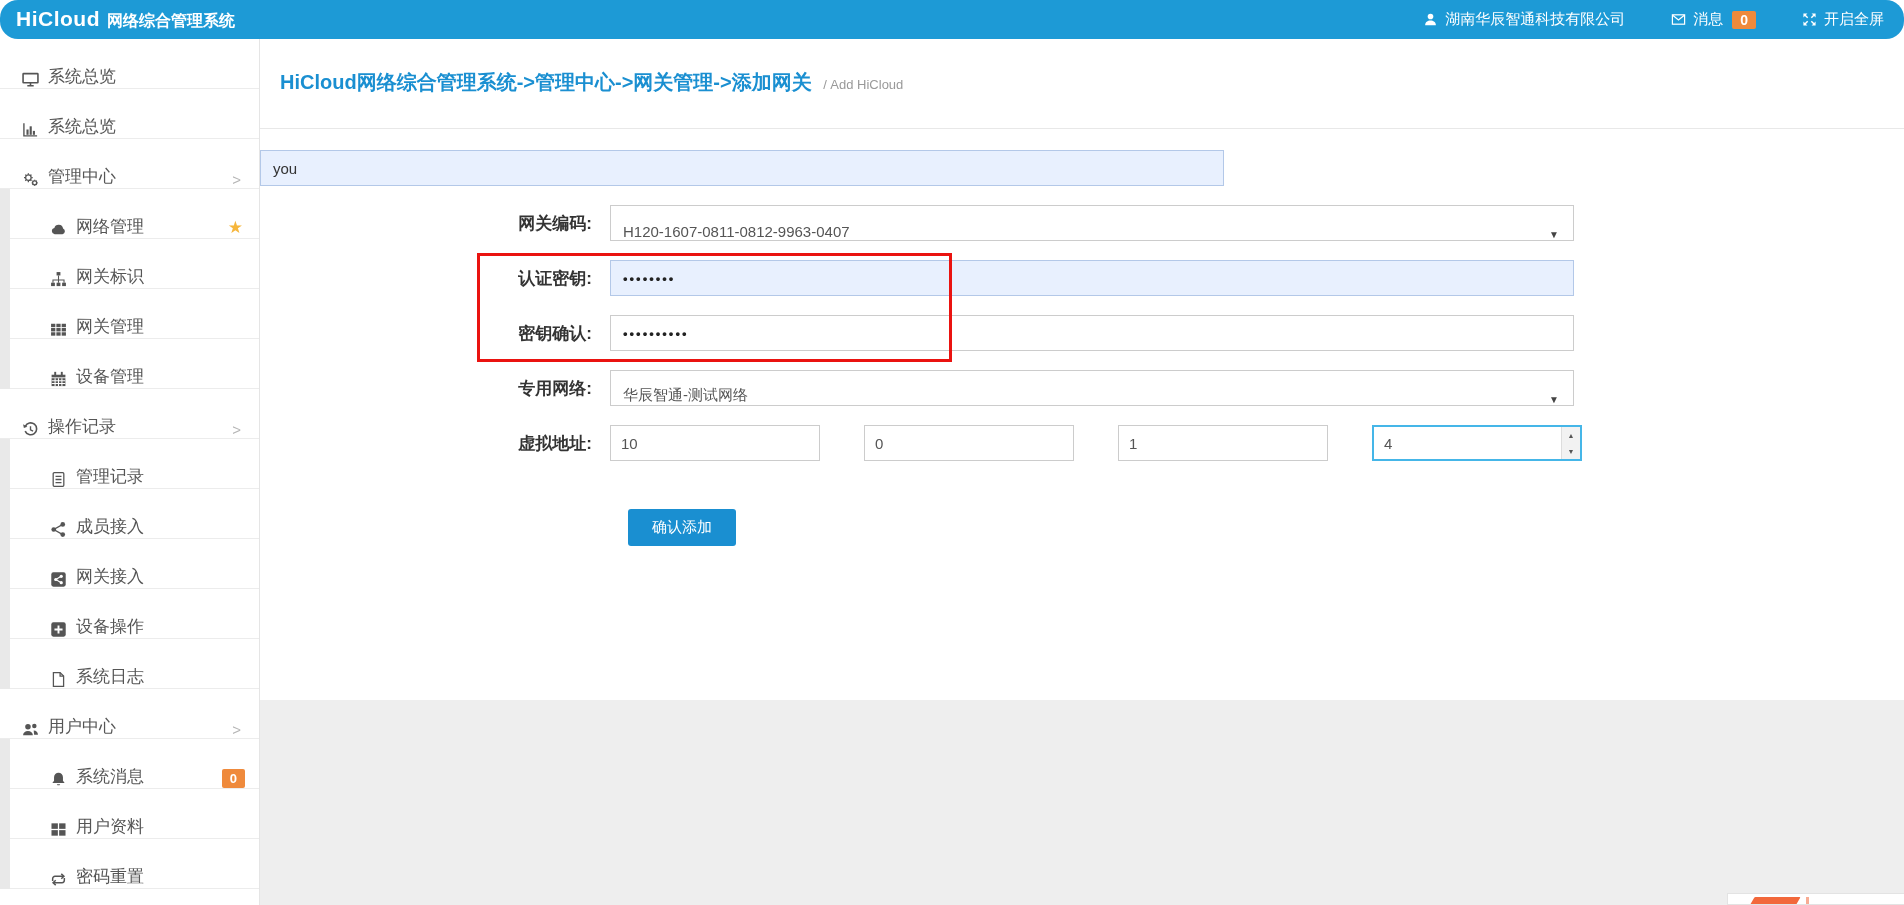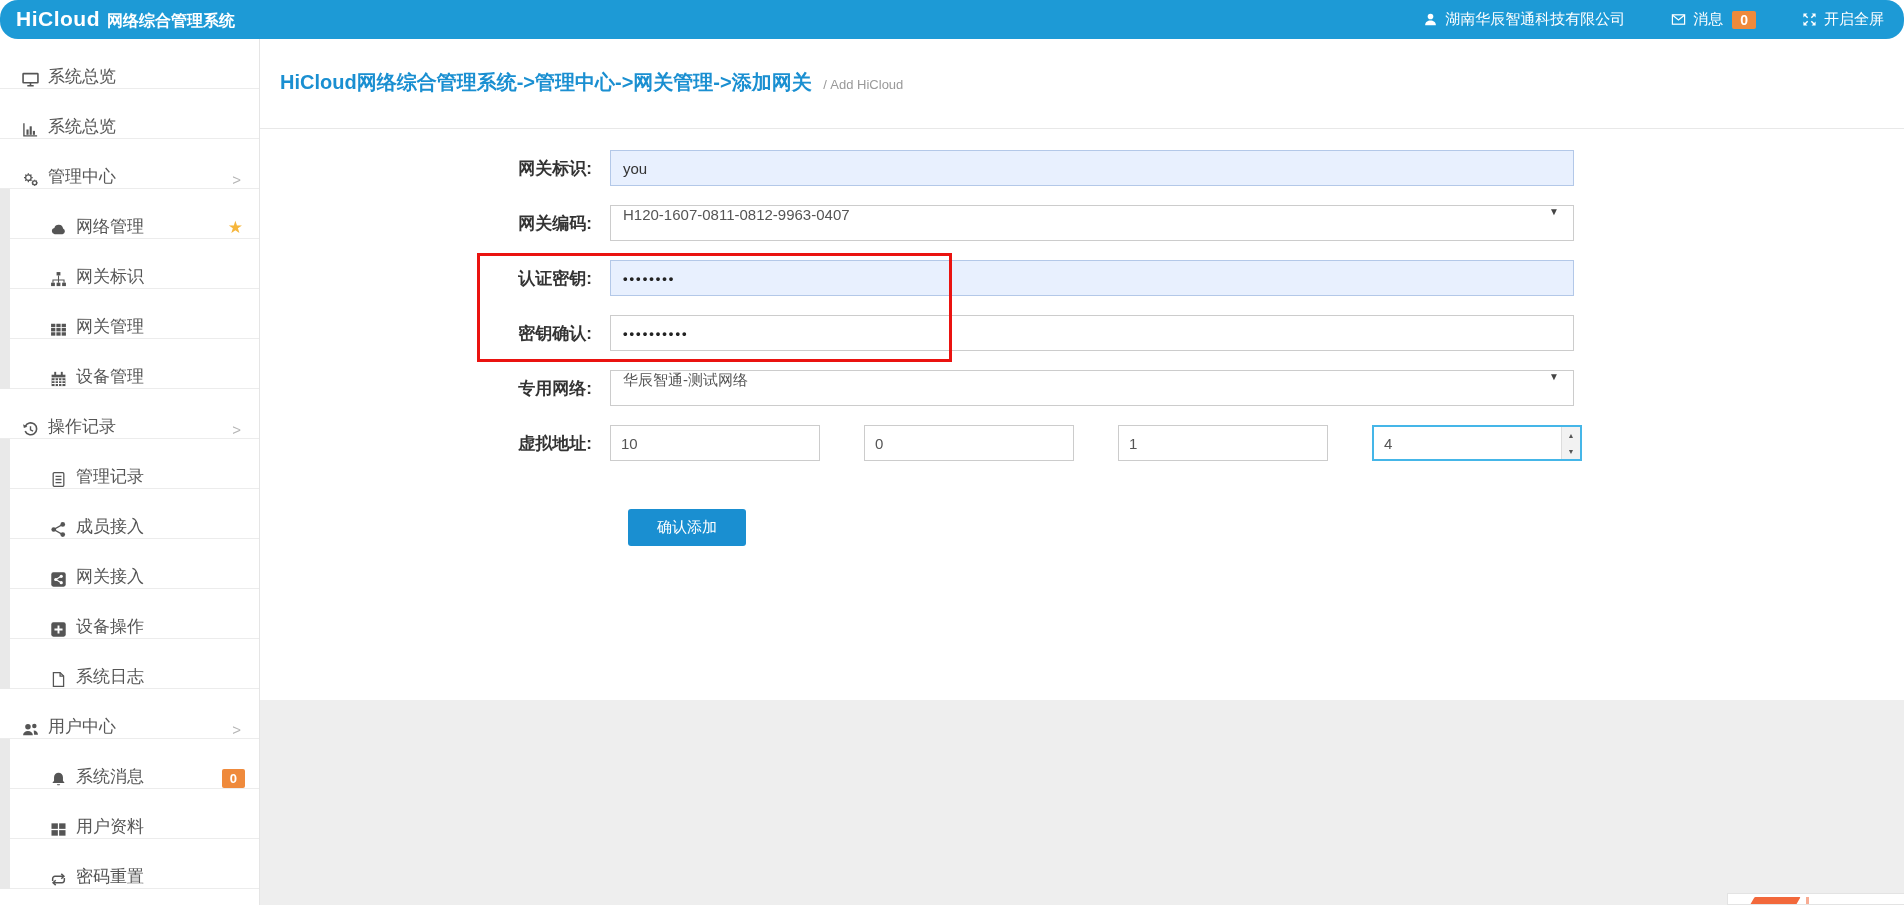--- a/index.html
+++ b/index.html
@@ -46,35 +46,35 @@
   .form-area { padding-top:21px; }
   .form-row { display:flex; align-items:center; margin-bottom:19px; }
   .f-label { flex:0 0 350px; text-align:right; padding-right:18px;
     font-size:17px; font-weight:bold; color:#333; }
   .inp { width:964px; height:36px; border:1px solid #ccc; background:#fff;
     padding:0 12px; font-size:15px; color:#555;
     font-family:"Liberation Sans","DejaVu Sans",sans-serif; outline:none; }
   .inp.bluefill { background:#e8f0fe; border-color:#b3c8e8; color:#333; }
   .inp.dots { font-size:13px; font-weight:bold; letter-spacing:2px; color:#222; }
   .selectbox { width:964px; height:36px; border:1px solid #ccc; background:#fff;
-    display:flex; align-items:flex-start; justify-content:space-between;
+    display:flex; align-items:flex-end; justify-content:space-between;
     padding:0 14px 0 12px; font-size:15px; color:#555; cursor:pointer; }
   .selectbox .caret { font-size:10px; color:#444; }
   .octet-wrap { width:972px; display:flex; justify-content:space-between; }
   .octet { width:210px; height:36px; border:1px solid #ccc; padding:0 10px;
     font-size:15px; color:#555; outline:none;
     font-family:"Liberation Sans","DejaVu Sans",sans-serif; }
   .octet-focus-wrap { position:relative; width:210px; }
   .octet-focus-wrap .octet { width:210px; border:2px solid #45b6e8; padding-right:26px; }
   .spinner { position:absolute; right:2px; top:2px; bottom:2px; width:19px;
     background:#f2f2f2; border-left:1px solid #ddd; display:flex; flex-direction:column;
     cursor:pointer; }
   .spinner span { flex:1; display:flex; align-items:center; justify-content:center;
     font-size:7px; color:#555; }
-  .submit-btn { margin:29px 0 0 368px; width:118px; height:37px; background:#1a8fd1;
+  .submit-btn { margin:29px 0 0 368px; width:108px; height:37px; background:#1a8fd1;
     color:#fff; border:none; font-size:15px; border-radius:3px; cursor:pointer;
     font-family:"Liberation Sans","DejaVu Sans",sans-serif; }
 
   
   .red-annotation { position:absolute; left:217px; top:214px; width:475px; height:109px;
     border:3px solid #ea1310; pointer-events:none; }
 
   
   .corner-widget { position:absolute; left:1727px; top:893px; width:178px; height:12px;
     background:#fff; border:1px solid #e3e3e3; overflow:hidden; display:flex;
@@ -298,21 +298,20 @@
     <div class="panel">
 
       <div class="crumb-bar">
         <span class="crumb-path">HiCloud网络综合管理系统-&gt;管理中心-&gt;网关管理-&gt;添加网关</span>
         <span class="crumb-suffix">/ Add HiCloud</span>
       </div>
 
       <div class="form-area">
 
         <div class="form-row">
-          <div class="f-label">网关标识:</div>
           <input class="inp bluefill" type="text" value="you" style="">
         </div>
 
         <div class="form-row">
           <div class="f-label">网关编码:</div>
           <div class="selectbox">
             <span>H120-1607-0811-0812-9963-0407</span>
             <span class="caret">▼</span>
           </div>
         </div>

